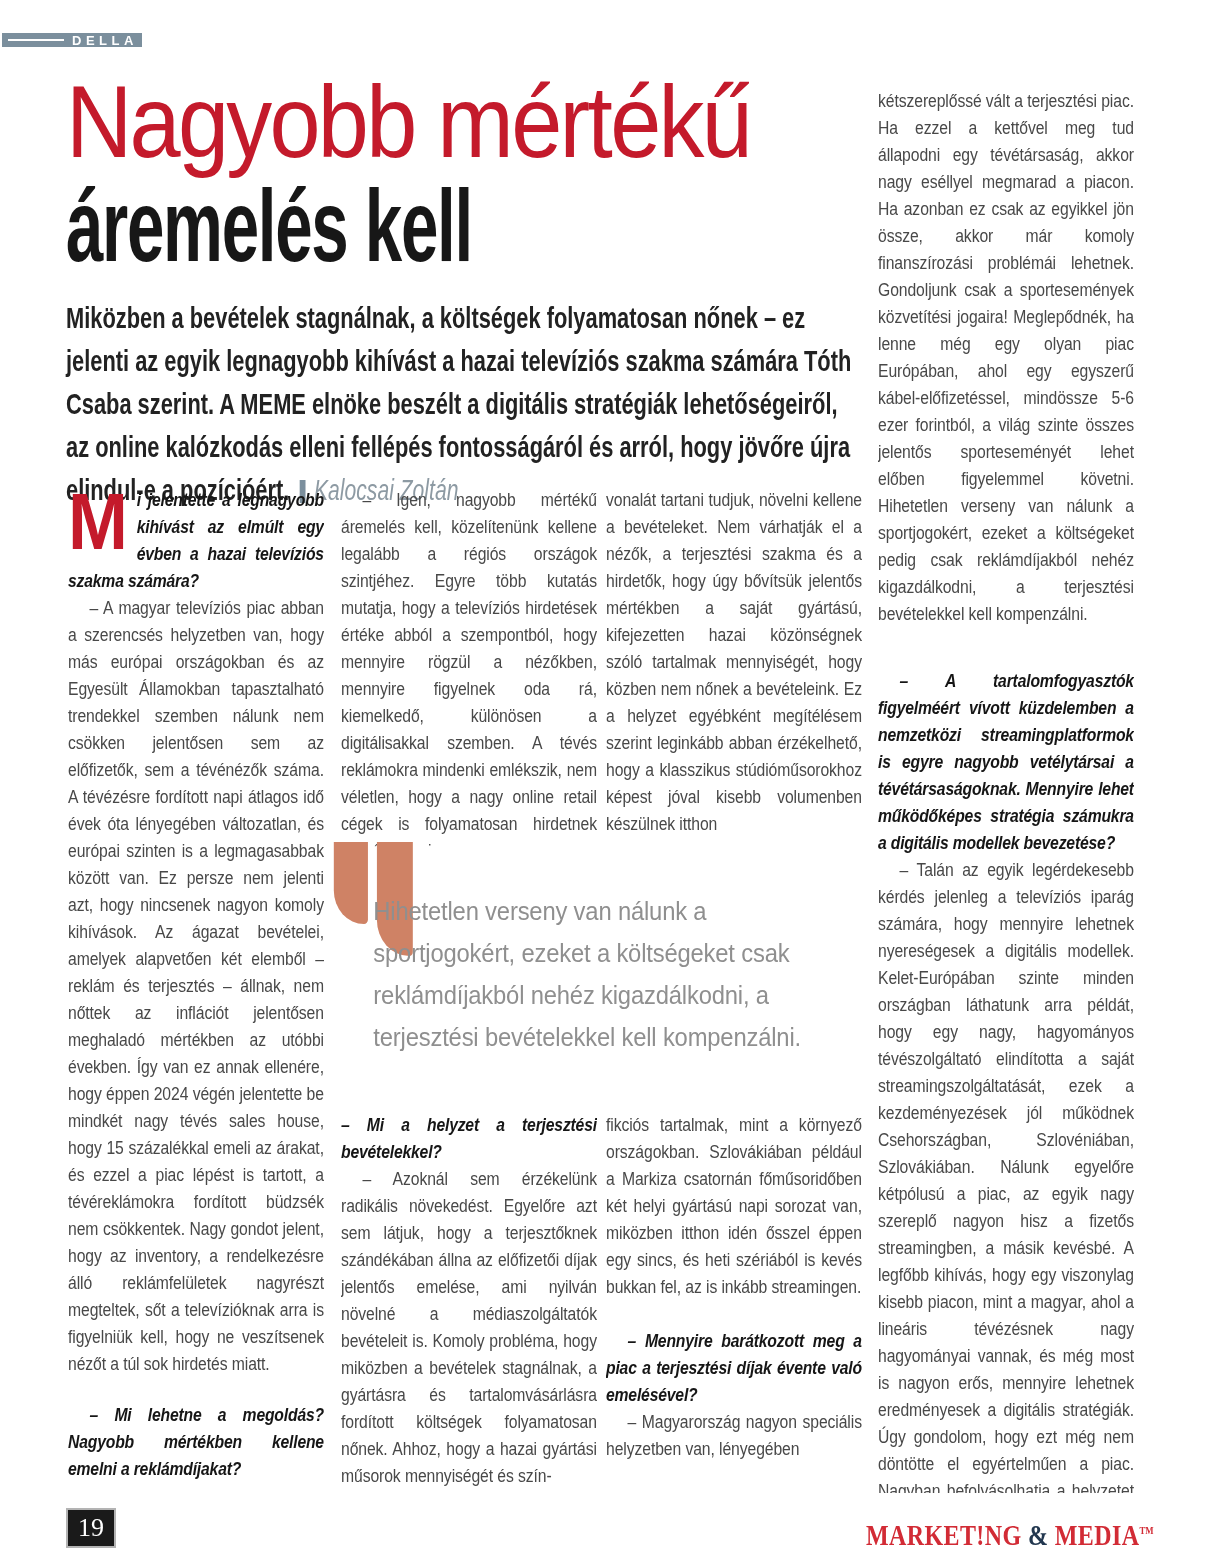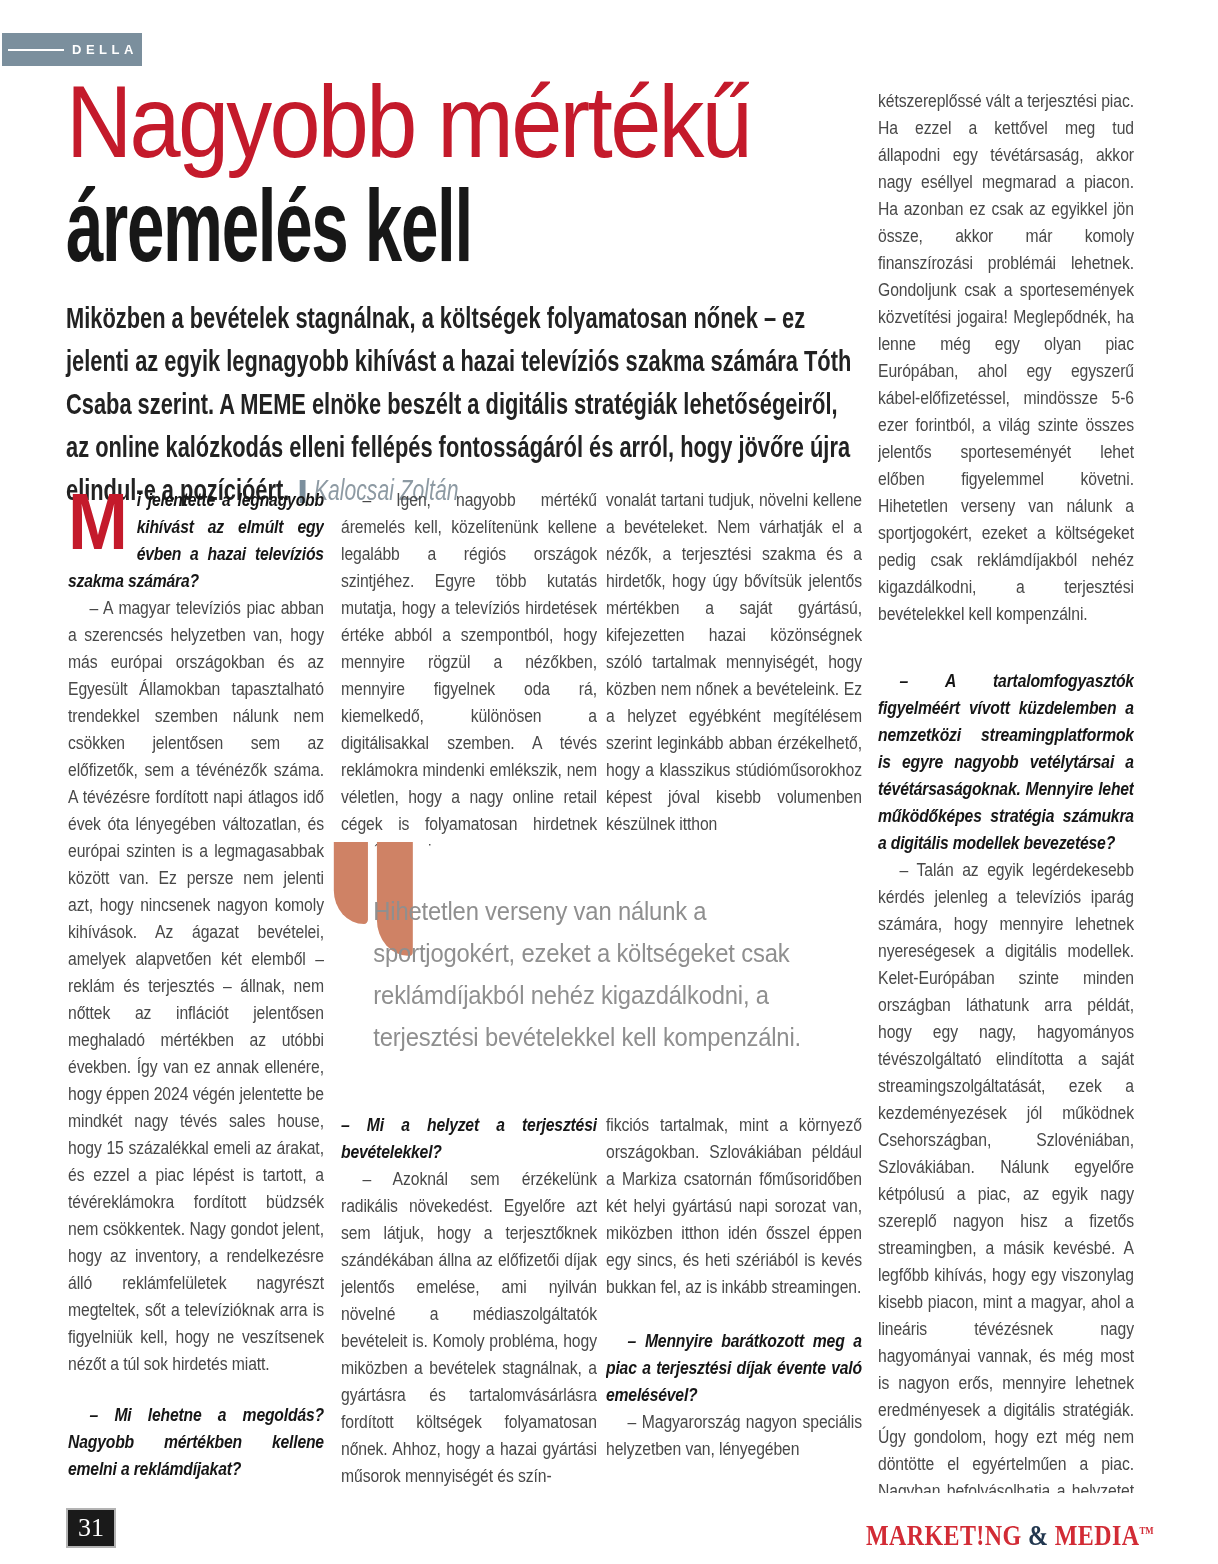--- a/index.html
+++ b/index.html
@@ -1,20 +1,20 @@
 <!DOCTYPE html>
 <html lang="hu"><head>
 <meta charset="utf-8">
 <style>
   html,body{margin:0;padding:0;background:#ffffff;}
   .page{position:relative;width:1218px;height:1564px;background:#fff;overflow:hidden;
         font-family:"Liberation Sans",sans-serif;}
 
   
-  .banner{position:absolute;left:2px;top:33px;width:140px;height:33px;background:#7b8f9d;
+  .banner{position:absolute;left:2px;top:33px;width:140px;height:14px;background:#7b8f9d;
           display:flex;align-items:center;}
   .banner-line{width:56px;height:2px;background:#ffffff;margin-left:6px;}
   .banner-label{color:#fff;font-size:13px;font-weight:bold;letter-spacing:4.5px;margin-left:8px;
                 line-height:1;}
 
   
   .headline{position:absolute;left:66px;top:72px;}
   .title1{font-size:102px;line-height:100px;font-weight:400;color:#c41a2b;white-space:nowrap;
           transform:scaleX(0.90);transform-origin:0 0;letter-spacing:-3px;}
   .title2{font-size:102px;line-height:96px;font-weight:700;color:#171717;white-space:nowrap;
@@ -117,17 +117,17 @@
     <p class="q">– Mennyire barátkozott meg a piac a terjesztési díjak évente való emelésével?</p>
     <p class="p">– Magyarország nagyon speciális helyzetben van, lényegében</p>
   </div>
 
   <div class="bodycol col4">
     <p class="p noindent">kétszereplőssé vált a terjesztési piac. Ha ezzel a kettővel meg tud állapodni egy tévétársaság, akkor nagy eséllyel megmarad a piacon. Ha azonban ez csak az egyikkel jön össze, akkor már komoly finanszírozási problémái lehetnek. Gondoljunk csak a sportesemények közvetítési jogaira! Meglepődnék, ha lenne még egy olyan piac Európában, ahol egy egyszerű kábel-előfizetéssel, mindössze 5-6 ezer forintból, a világ szinte összes jelentős sporteseményét lehet előben figyelemmel követni. Hihetetlen verseny van nálunk a sportjogokért, ezeket a költségeket pedig csak reklámdíjakból nehéz kigazdálkodni, a terjesztési bevételekkel kell kompenzálni.</p>
     <p class="q gap40">– A tartalomfogyasztók figyelméért vívott küzdelemben a nemzetközi streamingplatformok is egyre nagyobb vetélytársai a tévétársaságoknak. Mennyire lehet működőképes stratégia számukra a digitális modellek bevezetése?</p>
     <p class="p">– Talán az egyik legérdekesebb kérdés jelenleg a televíziós iparág számára, hogy mennyire lehetnek nyereségesek a digitális modellek. Kelet-Európában szinte minden országban láthatunk arra példát, hogy egy nagy, hagyományos tévészolgáltató elindította a saját streamingszolgáltatását, ezek a kezdeményezések jól működnek Csehországban, Szlovéniában, Szlovákiában. Nálunk egyelőre kétpólusú a piac, az egyik nagy szereplő nagyon hisz a fizetős streamingben, a másik kevésbé. A legfőbb kihívás, hogy egy viszonylag kisebb piacon, mint a magyar, ahol a lineáris tévézésnek nagy hagyományai vannak, és még most is nagyon erős, mennyire lehetnek eredményesek a digitális stratégiák. Úgy gondolom, hogy ezt még nem döntötte el egyértelműen a piac. Nagyban befolyásolhatja a helyzetet a jövőben, hogy miként mérjük majd egy műsor elérését,</p>
   </div>
 
-  <div class="pagenum">31</div>
+  <div class="pagenum">19</div>
 
   <div class="logo"><span class="red">MARKET!NG </span><span class="amp">&amp;</span><span class="red"> MEDIA</span><span class="tm">TM</span></div>
 
 </div>
 
 </body></html>

